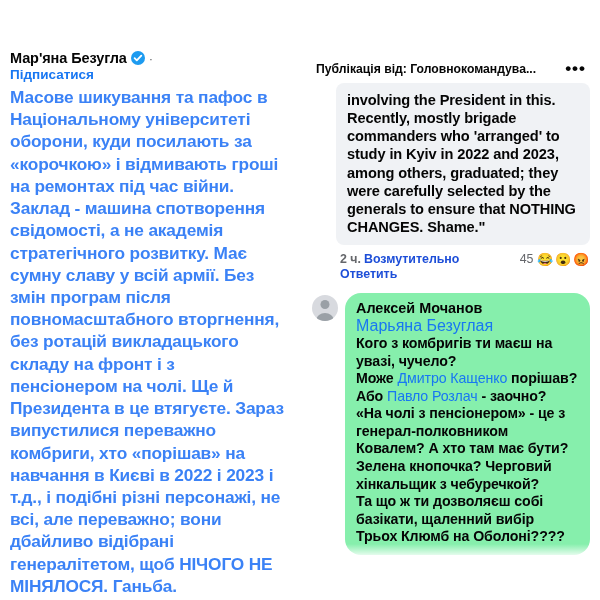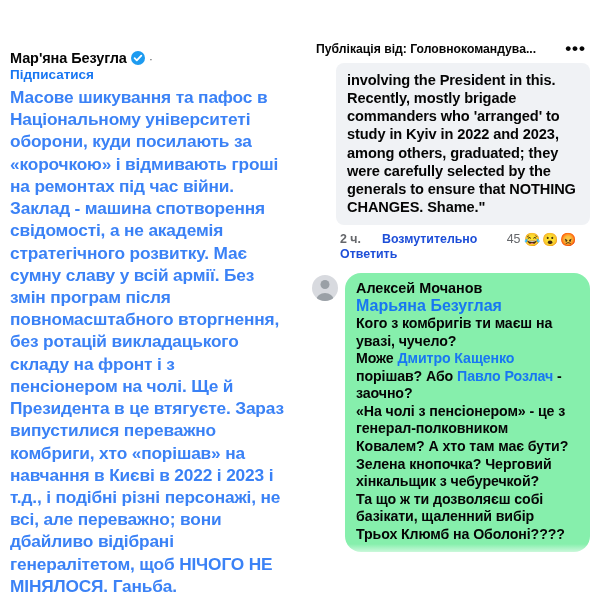--- a/index.html
+++ b/index.html
@@ -76,21 +76,21 @@
     background: linear-gradient(to bottom, rgba(255,255,255,0), #ffffff 75%);
     pointer-events: none;
   }
 
   
   .right-pane {
     width: 300px;
     height: 564px;
     background: #ffffff;
     position: relative;
-    padding: 40px 10px 0 10px;
+    padding: 60px 10px 0 10px;
     overflow: hidden;
   }
   .pub-header {
     display: flex;
     align-items: center;
     gap: 6px;
     padding: 0 4px 6px 6px;
   }
   .pub-header-text {
     font-size: 12.2px;
@@ -120,22 +120,22 @@
   .en-text {
     font-size: 14.6px;
     line-height: 1.245;
     color: #050505;
     font-weight: bold;
     letter-spacing: -0.1px;
   }
   .action-row {
     display: flex;
     align-items: center;
-    gap: 21px;
-    margin: 7px 13px 0 30px;
+    gap: 3px;
+    margin: 7px 0 0 30px;
     font-size: 12.4px;
     font-weight: bold;
     color: #65676b;
   }
   .action-time { color: #65676b; }
   .action-react {
     color: #1d4ed8;
     cursor: pointer;
   }
   .react-pill {
@@ -200,21 +200,21 @@
     min-width: 0;
   }
   .commenter-name {
     font-size: 14.4px;
     font-weight: bold;
     color: #050505;
     margin-bottom: 1px;
   }
   .mention {
     color: #1877f2;
-    font-weight: bold;
+    font-weight: normal;
   }
   .ua-text {
     font-size: 14.2px;
     line-height: 1.235;
     color: #050505;
     font-weight: bold;
     letter-spacing: -0.1px;
   }
   .right-fade {
     position: absolute;

